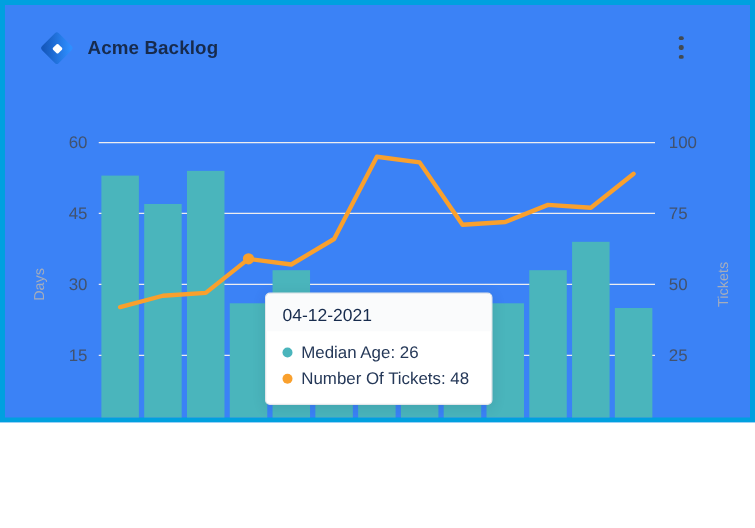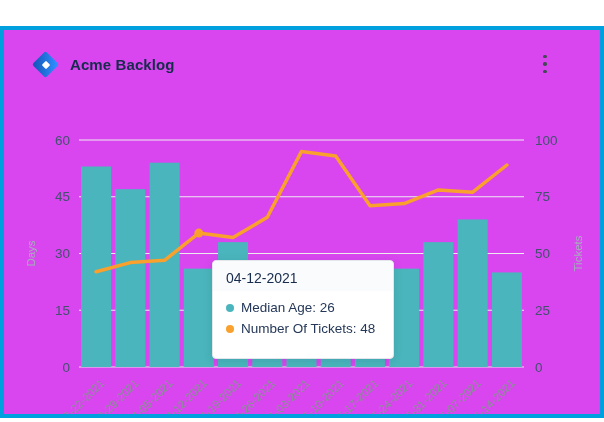--- a/index.html
+++ b/index.html
@@ -1,20 +1,20 @@
 <!DOCTYPE html>
 <html><head>
 <meta charset="utf-8">
 <style>
   * { margin:0; padding:0; box-sizing:border-box; }
   html,body { background:#fff; }
   body { font-family:"Liberation Sans", sans-serif; }
   .frame {
-    position:relative; width:604px; height:392px;
-    border:4px solid #00a0df; background:#d946ef; overflow:hidden;margin-top:26px;
+    position:relative; width:604px; height:338px;
+    border:4px solid #00a0df; background:#3b82f6; overflow:hidden;
   }
   
   .header { position:absolute; top:18px; left:26px; right:20px; height:32px;
     display:flex; align-items:center; }
   .logo { position:relative; width:30px; height:30px; flex:0 0 30px; }
   .logo .diamond {
     position:absolute; left:6px; top:6px; width:19px; height:19px;
     transform:rotate(45deg);
     background:linear-gradient(225deg, #2e8eff 10%, #1558bc 90%);
     border-radius:2px;
@@ -34,21 +34,21 @@
   
   .tooltip {
     position:absolute; left:208px; top:230px; width:182px;
     background:#ffffff; border:1px solid #e3e6ea; border-radius:4px;
     box-shadow:0 2px 10px rgba(23,43,77,0.13);
   }
   .tooltip-title {
     padding:9px 13px 5px 13px; font-size:14px; color:#172b4d;
     background:#fafbfc; border-radius:4px 4px 0 0;
   }
-  .tooltip-items { padding:6px 13px 19px 13px; }
+  .tooltip-items { padding:6px 13px 10px 13px; }
   .tooltip-item { display:flex; align-items:center; gap:7px; padding:3px 0; }
   .tooltip-item .dot { width:8px; height:8px; border-radius:50%; flex:0 0 8px; }
   .tooltip-item .txt { font-size:13.5px; color:#253858; }
 </style>
 </head>
 <body>
 
 <div class="frame">
 
   <div class="header">

